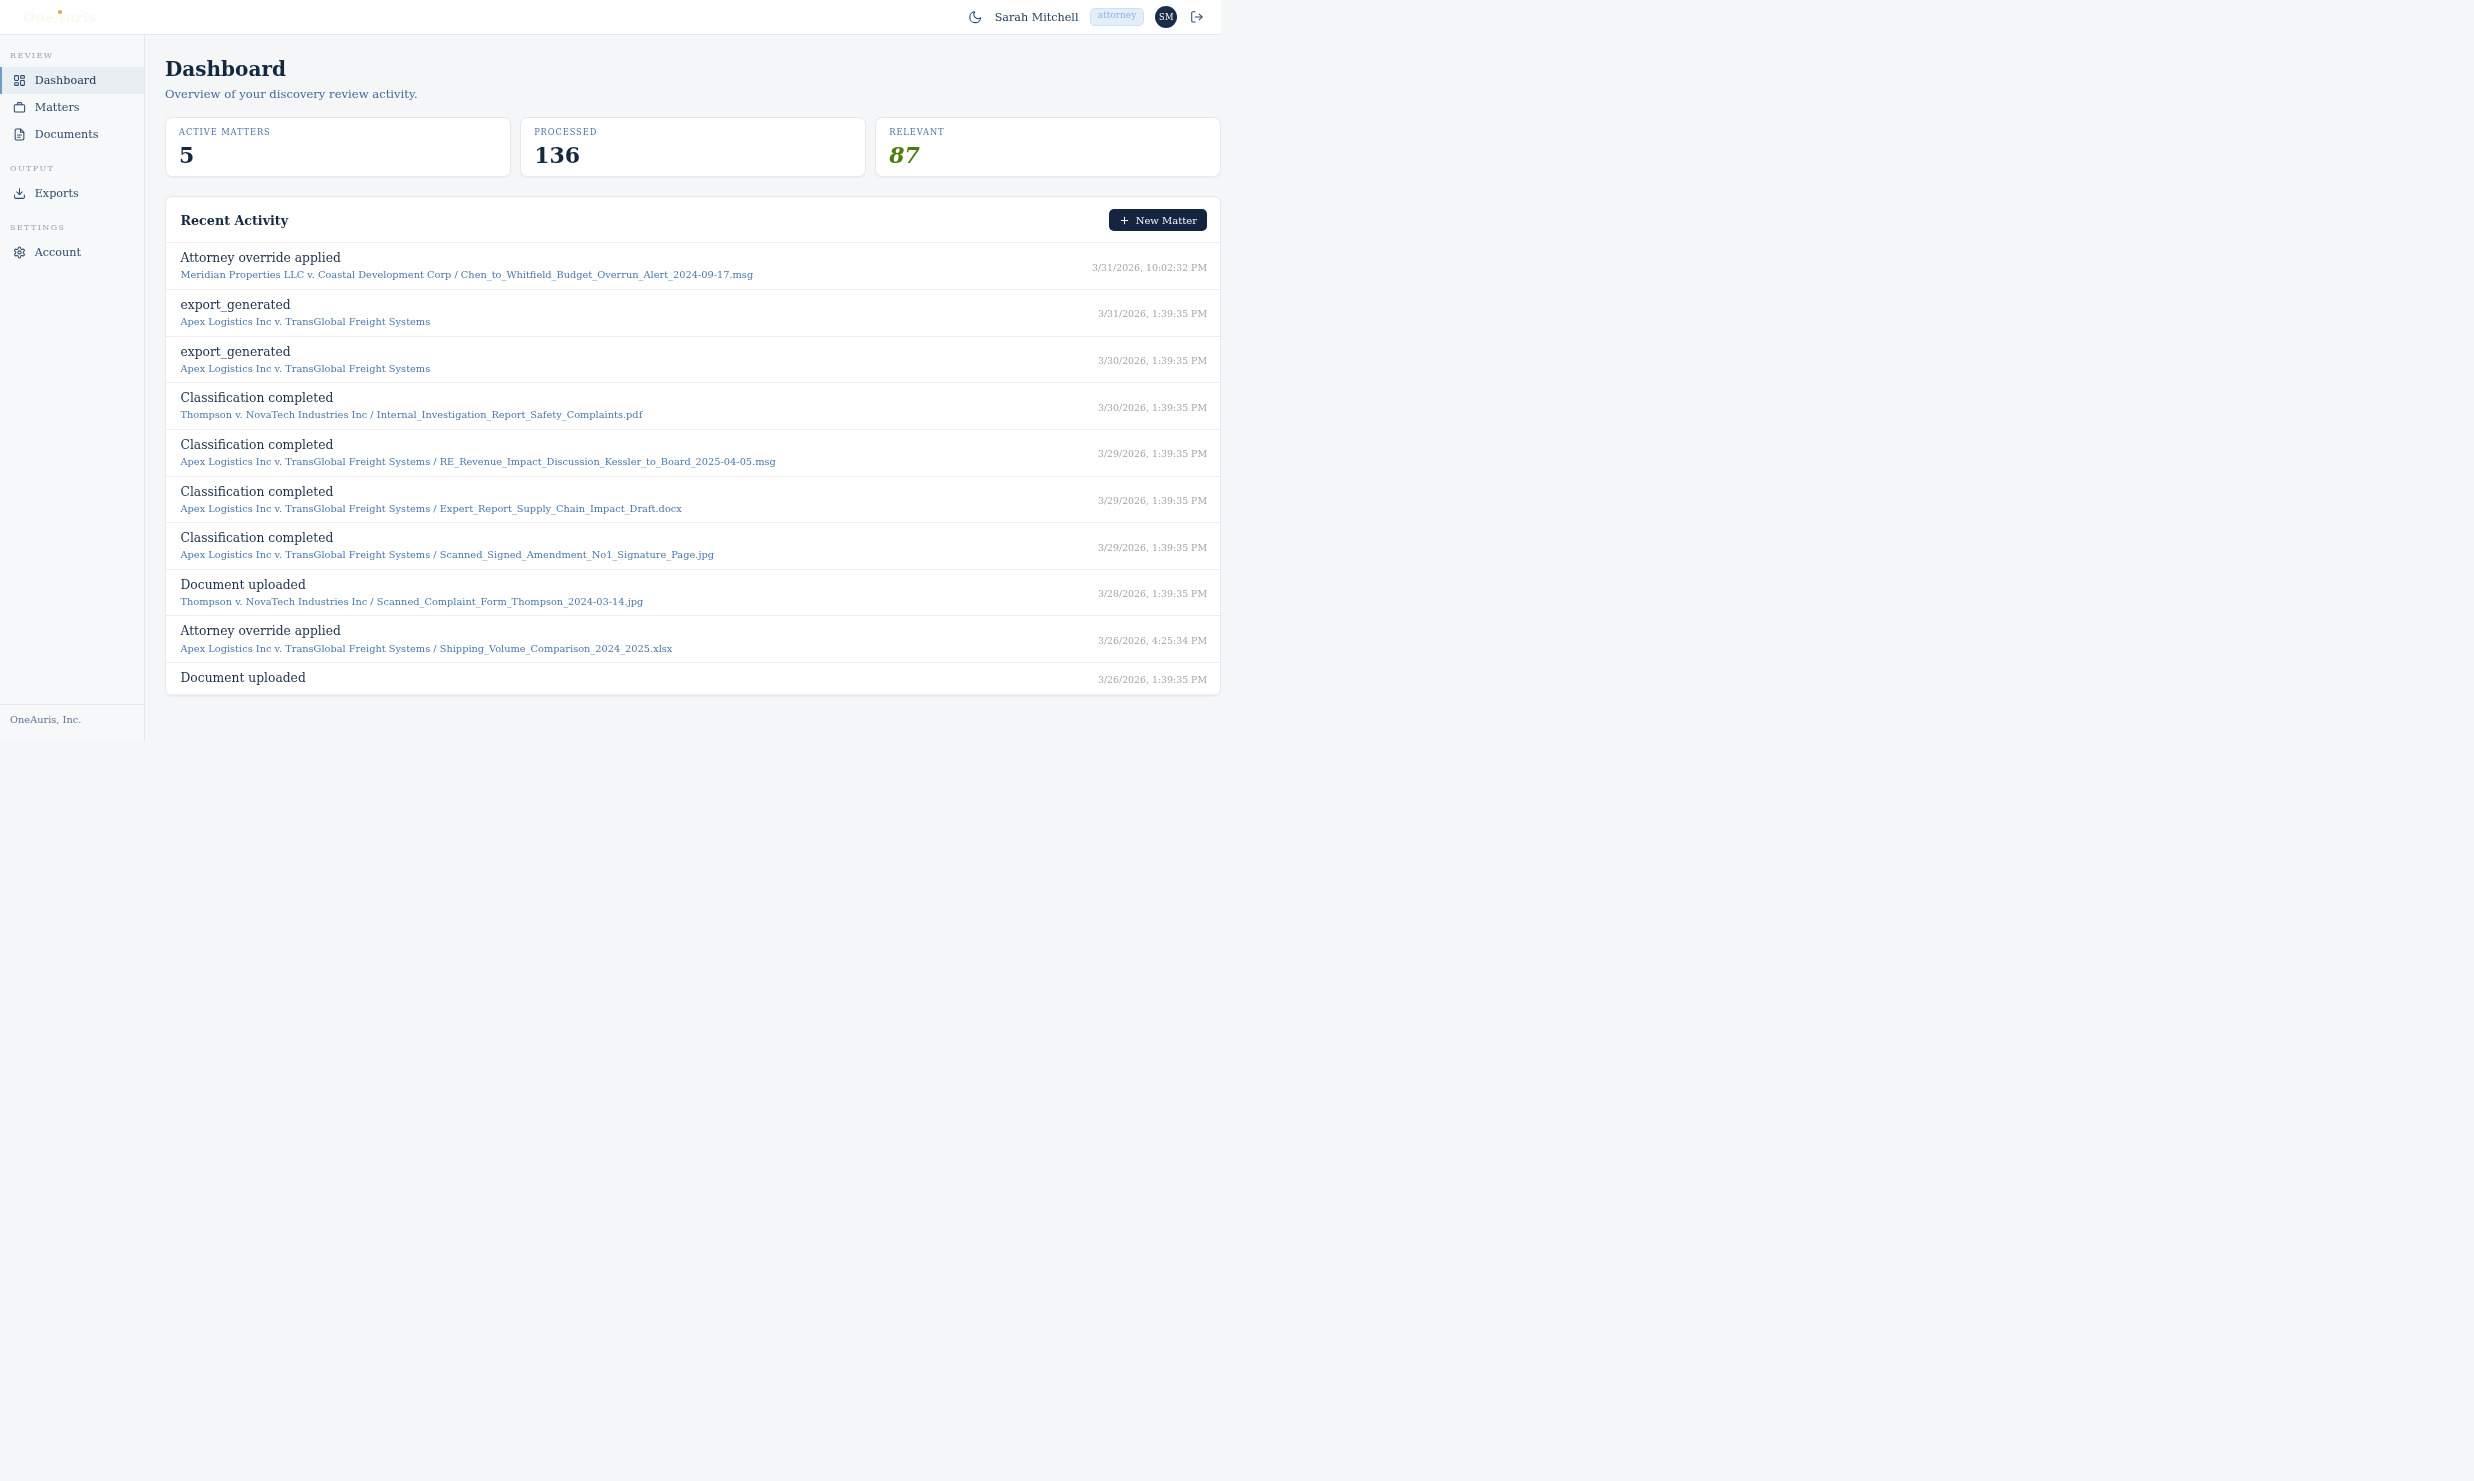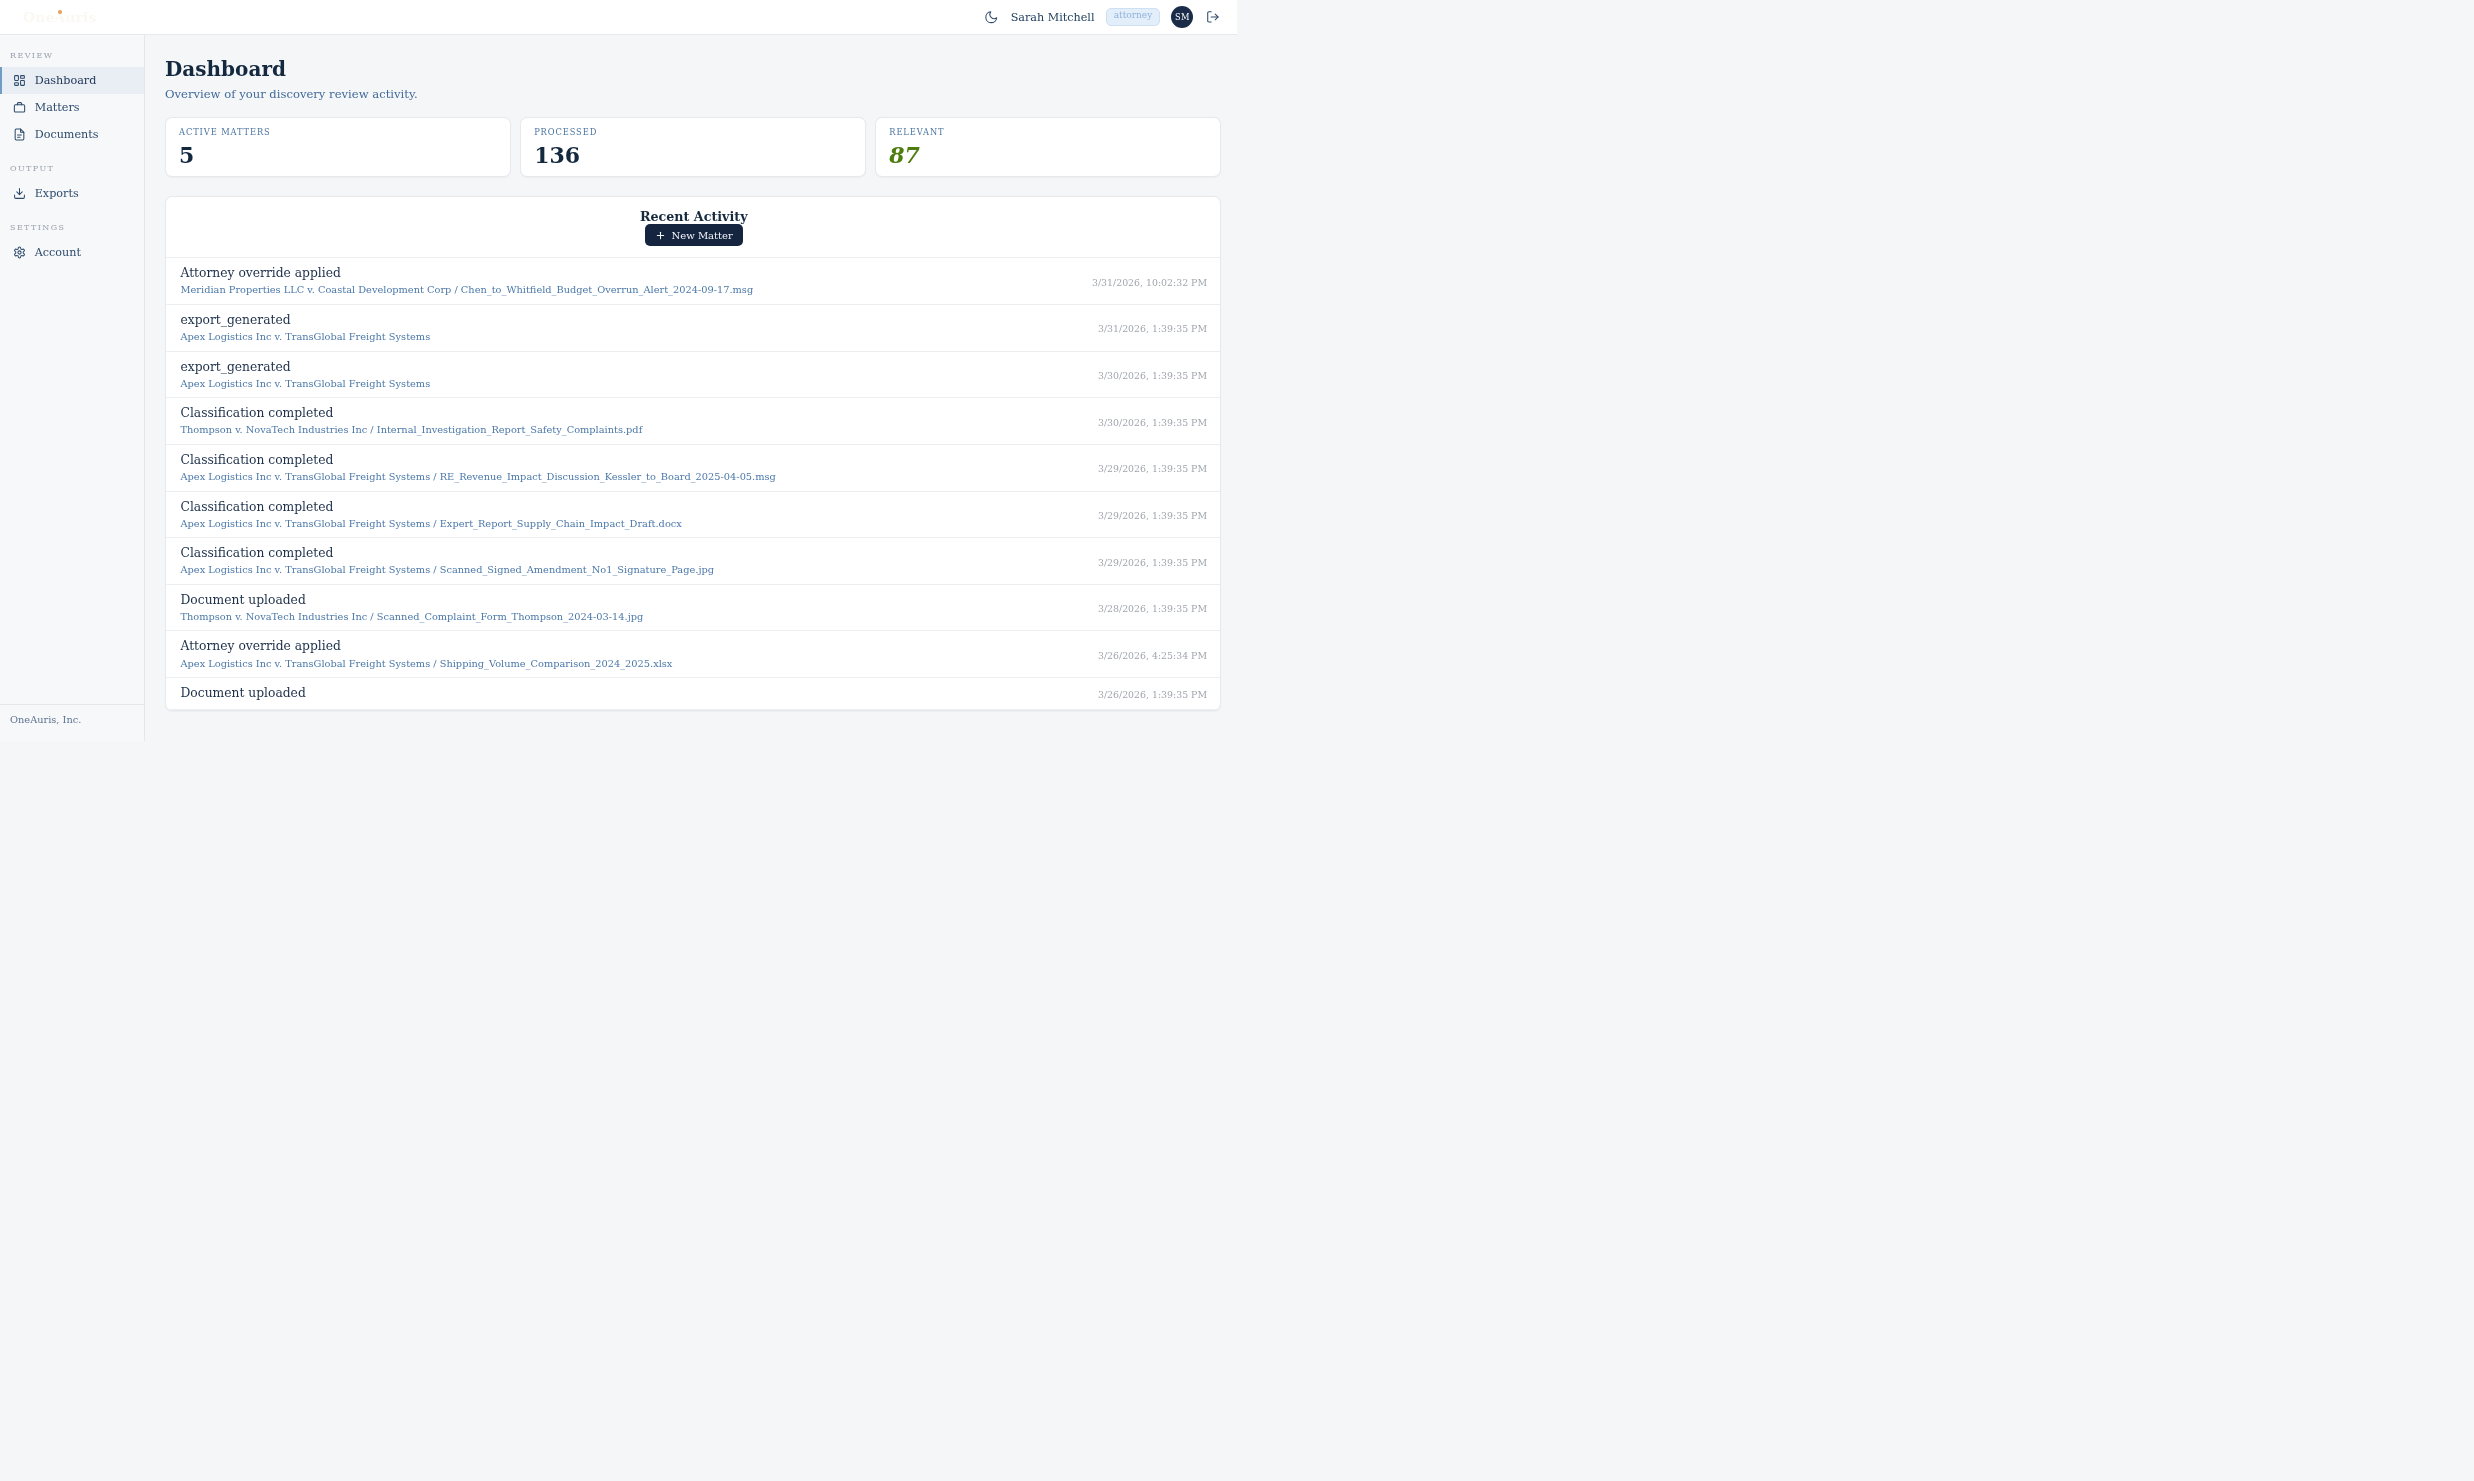--- a/index.html
+++ b/index.html
@@ -5,21 +5,21 @@
   * { margin:0; padding:0; box-sizing:border-box; }
   html,body { width:1237px; height:741px; overflow:hidden; }
   body {
     font-family:"DejaVu Serif","Liberation Serif",serif;
     background:#f4f6f8; color:#1d3049; position:relative;
   }
   svg { display:block; }
 
   
   .topbar {
-    position:absolute; top:0; left:0; right:0; height:35px;
+    position:absolute; top:0; left:0; right:16px; height:35px;
     background:#ffffff; border-bottom:0.7px solid #e7e9ec;
     display:flex; align-items:center; justify-content:space-between;
     padding:0 16px 0 23px; z-index:20;
   }
   .logo { font-size:13.8px; font-weight:bold; color:#fbf8f2; position:relative; letter-spacing:0.2px; }
   .logo-dot { position:absolute; left:35px; top:1.4px; width:3.6px; height:3.6px; border-radius:50%; background:#e3a65c; }
   .topbar-right { display:flex; align-items:center; gap:11px; }
   .icon-btn { background:none; border:none; color:#2d4a6b; cursor:pointer; padding:1.4px; }
   .user-name { font-size:11.2px; color:#22405f; }
   .role-badge {
@@ -72,21 +72,21 @@
   }
   .stat-label { font-size:8.3px; letter-spacing:0.9px; color:#49739f; text-transform:uppercase; }
   .stat-value { font-size:22px; font-weight:bold; color:#14283f; margin-top:5.8px; line-height:1.1; }
 
   .activity-card {
     background:#ffffff; border:0.7px solid #e7e9ed; border-radius:7.2px;
     margin-top:19.5px; box-shadow:0 0.7px 1.4px rgba(16,24,40,.04); overflow:hidden;
   }
   .activity-header {
     display:flex; align-items:center; justify-content:space-between;
-    padding:11.6px 13px 11px 14.5px; border-bottom:0.7px solid #eceef1;flex-direction:column;
+    padding:11.6px 13px 11px 14.5px; border-bottom:0.7px solid #eceef1;
   }
   .activity-title { font-size:12.7px; font-weight:bold; color:#16293f; }
   .new-matter-btn {
     display:flex; align-items:center; gap:5.8px;
     background:#152540; color:#f4f6f9; border:none; border-radius:5px;
     height:22.4px; padding:0 10px; font-size:10px; font-family:inherit; cursor:pointer;
   }
   .activity-row {
     display:flex; justify-content:space-between; align-items:center;
     padding:8px 13px 8px 14.5px; border-bottom:0.7px solid #eceef1;

